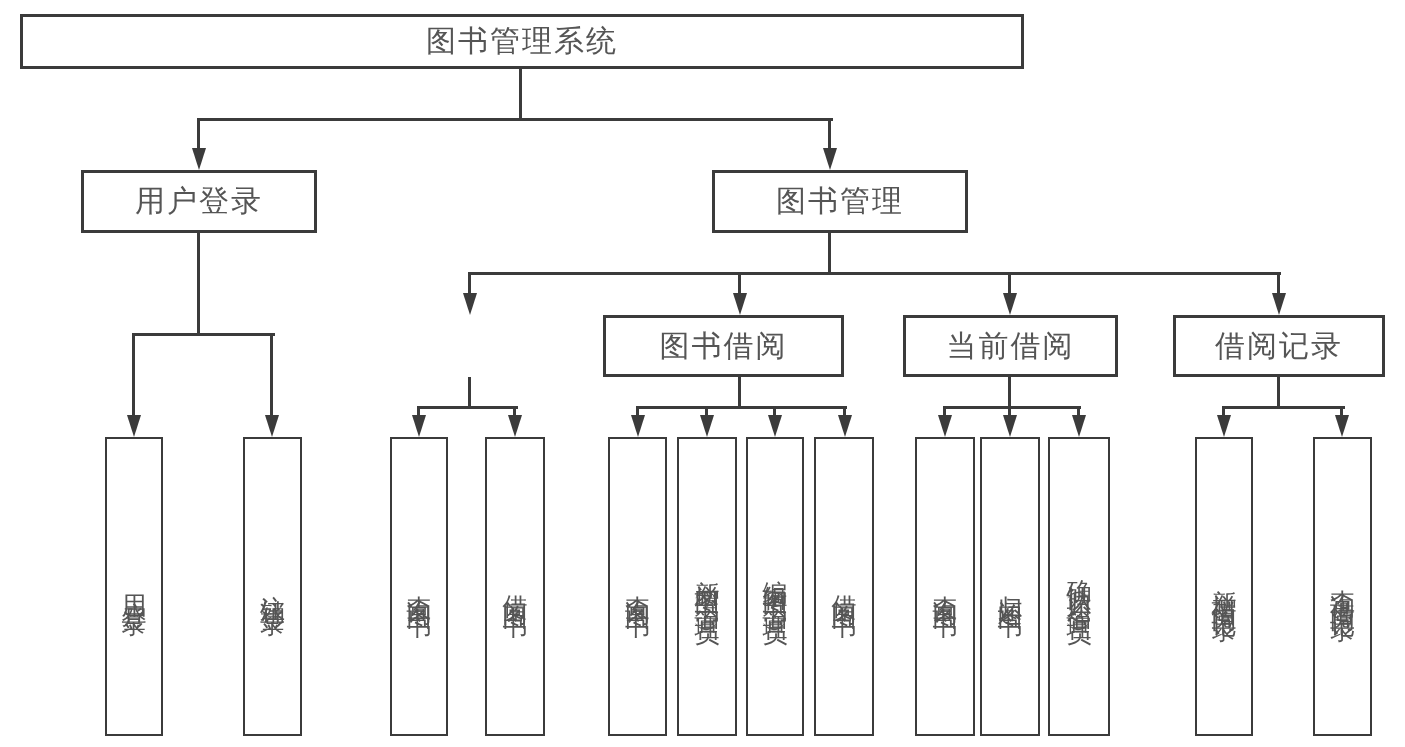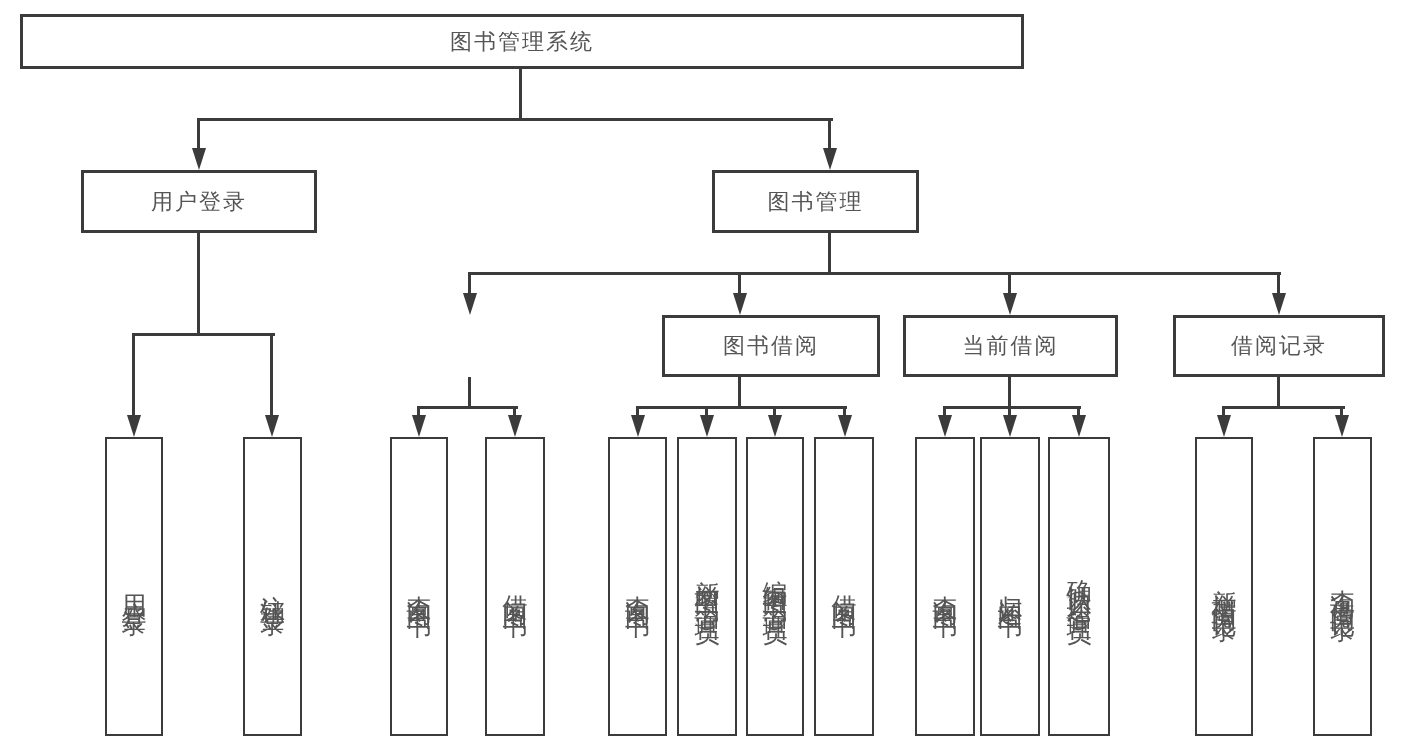--- a/index.html
+++ b/index.html
@@ -13,21 +13,21 @@
   .box {
     position:absolute;
     box-sizing:border-box;
     border:3px solid #3b3b3b;
     background:#ffffff;
     display:flex;
     align-items:center;
     justify-content:center;
     color:#555555;
   }
-  .box.h { font-size:22px; letter-spacing:2px; }
+  .box.h { font-size:30px; letter-spacing:2px; }
   .box.v { border-width:2.5px; }
   .vtext {
     writing-mode:vertical-rl;
     text-orientation:mixed;
     font-size:25px;
     line-height:1;
     letter-spacing:6px;
     white-space:nowrap;
     color:#555555;
   }
@@ -61,21 +61,21 @@
   <div class="cl" style="left:519px;top:69px;width:3px;height:52px"></div>
   <div class="cl" style="left:197px;top:118px;width:636px;height:3px"></div>
   <div class="cl" style="left:197px;top:118px;width:3px;height:34px"></div>
   <div class="cl" style="left:828px;top:118px;width:3px;height:34px"></div>
   <div class="arrow" style="left:192px;top:148px"></div>
   <div class="arrow" style="left:823px;top:148px"></div>
 
   <div class="box h" style="left:81px;top:170px;width:236px;height:63px">
     <span>用户登录</span>
   </div>
-  <div class="box h" style="left:712px;top:170px;width:207px;height:63px">
+  <div class="box h" style="left:712px;top:170px;width:256px;height:63px">
     <span>图书管理</span>
   </div>
 
   <div class="cl" style="left:197px;top:233px;width:3px;height:103px"></div>
   <div class="cl" style="left:132px;top:333px;width:143px;height:3px"></div>
   <div class="cl" style="left:132px;top:333px;width:3px;height:84px"></div>
   <div class="cl" style="left:270px;top:333px;width:3px;height:84px"></div>
   <div class="arrow" style="left:127px;top:415px"></div>
   <div class="arrow" style="left:265px;top:415px"></div>
 
@@ -83,21 +83,21 @@
   <div class="cl" style="left:468px;top:272px;width:813px;height:3px"></div>
   <div class="cl" style="left:468px;top:272px;width:3px;height:22px"></div>
   <div class="cl" style="left:738px;top:272px;width:3px;height:22px"></div>
   <div class="cl" style="left:1008px;top:272px;width:3px;height:22px"></div>
   <div class="cl" style="left:1277px;top:272px;width:3px;height:22px"></div>
   <div class="arrow" style="left:463px;top:293px"></div>
   <div class="arrow" style="left:733px;top:293px"></div>
   <div class="arrow" style="left:1003px;top:293px"></div>
   <div class="arrow" style="left:1272px;top:293px"></div>
 
-  <div class="box h" style="left:662px;top:315px;width:218px;height:62px">
+  <div class="box h" style="left:603px;top:315px;width:241px;height:62px">
     <span>图书借阅</span>
   </div>
   <div class="box h" style="left:1173px;top:315px;width:212px;height:62px">
     <span>借阅记录</span>
   </div>
   <div class="box h" style="left:903px;top:315px;width:215px;height:62px">
     <span>当前借阅</span>
   </div>
 
   <div class="cl" style="left:468px;top:377px;width:3px;height:32px"></div>

